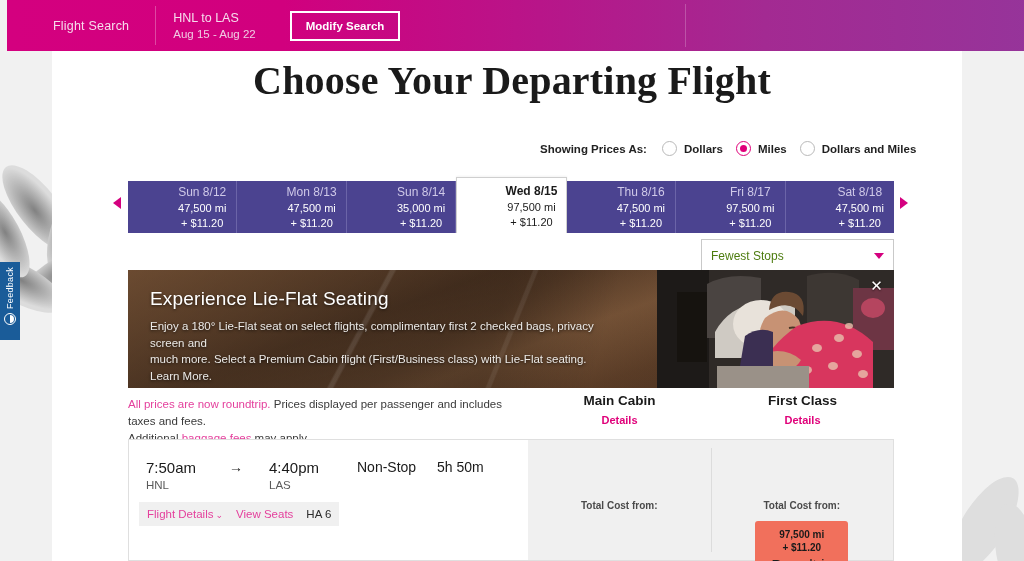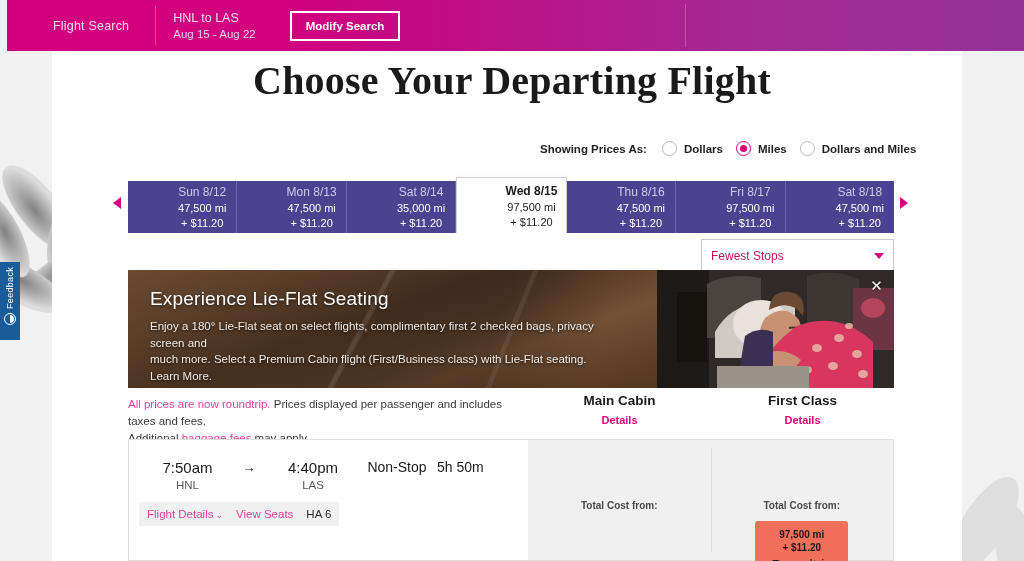--- a/index.html
+++ b/index.html
@@ -123,21 +123,21 @@
   .carousel-arrow {
     position: absolute; top: 197px; z-index: 4; width: 0; height: 0; cursor: pointer;
   }
   .arrow-left  { left: 113px;  border-top: 6px solid transparent; border-bottom: 6px solid transparent; border-right: 8px solid #d4007f; }
   .arrow-right { left: 900px;  border-top: 6px solid transparent; border-bottom: 6px solid transparent; border-left: 8px solid #d4007f; }
 
   
   .sortsel {
     position: absolute; left: 701px; top: 239px; width: 193px; height: 34px;
     border: 1px solid #c9c9c9; background: #fff; z-index: 3; cursor: pointer;
-    display: flex; align-items: center; padding: 0 9px; font-size: 12px; color: #be185d;
+    display: flex; align-items: center; padding: 0 9px; font-size: 12px; color: #4d7c0f;
   }
   .sortsel .caret {
     margin-left: auto; width: 0; height: 0;
     border-left: 5px solid transparent; border-right: 5px solid transparent; border-top: 6px solid #d4007f;
   }
 
   
   .promo {
     position: absolute; left: 128px; top: 270px; width: 766px; height: 118px;
     z-index: 3; overflow: hidden;
@@ -183,21 +183,21 @@
   .cabin-head { flex: 1 1 0; text-align: center; }
   .cabin-head .cn { font-size: 13.5px; font-weight: bold; color: #1a1a1a; }
   .cabin-head .cd { font-size: 11px; font-weight: bold; color: #e0007a; margin-top: 6px; cursor: pointer; }
 
   
   .result {
     position: absolute; left: 128px; top: 439px; width: 766px; height: 122px; z-index: 3;
     border: 1px solid #dfdfdf; background: #fff; display: flex;
   }
   .result-left { width: 399px; position: relative; padding: 18px 0 0 17px; }
-  .rl-times { display: flex; align-items: flex-start; text-align: center; }
+  .rl-times { display: flex; align-items: flex-start; }
   .seg { margin-right: 0; }
   .seg .t { font-size: 15px; color: #1a1a1a; line-height: 19px; }
   .seg .a { font-size: 11.5px; color: #5a5a5a; line-height: 17px; }
   .seg-dep { width: 83px; }
   .rl-arrow { width: 40px; font-size: 14px; color: #1a1a1a; padding-top: 1px; }
   .seg-arr { width: 88px; }
   .rl-stops { width: 80px; font-size: 14px; color: #1a1a1a; padding-top: 1px; }
   .rl-dur { font-size: 14px; color: #1a1a1a; padding-top: 1px; }
   .rl-actions {
     position: absolute; left: 10px; top: 62px; background: #f0f0f0;
@@ -302,21 +302,21 @@
       <span class="d-day">Sun 8/12</span>
       <span class="d-mi">47,500 mi</span>
       <span class="d-fee">+ $11.20</span>
     </div>
     <div class="dtile">
       <span class="d-day">Mon 8/13</span>
       <span class="d-mi">47,500 mi</span>
       <span class="d-fee">+ $11.20</span>
     </div>
     <div class="dtile">
-      <span class="d-day">Sat 8/14</span>
+      <span class="d-day">Sun 8/14</span>
       <span class="d-mi">35,000 mi</span>
       <span class="d-fee">+ $11.20</span>
     </div>
     <div class="dtile sel">
       <span class="d-day">Wed 8/15</span>
       <span class="d-mi">97,500 mi</span>
       <span class="d-fee">+ $11.20</span>
     </div>
     <div class="dtile">
       <span class="d-day">Thu 8/16</span>

